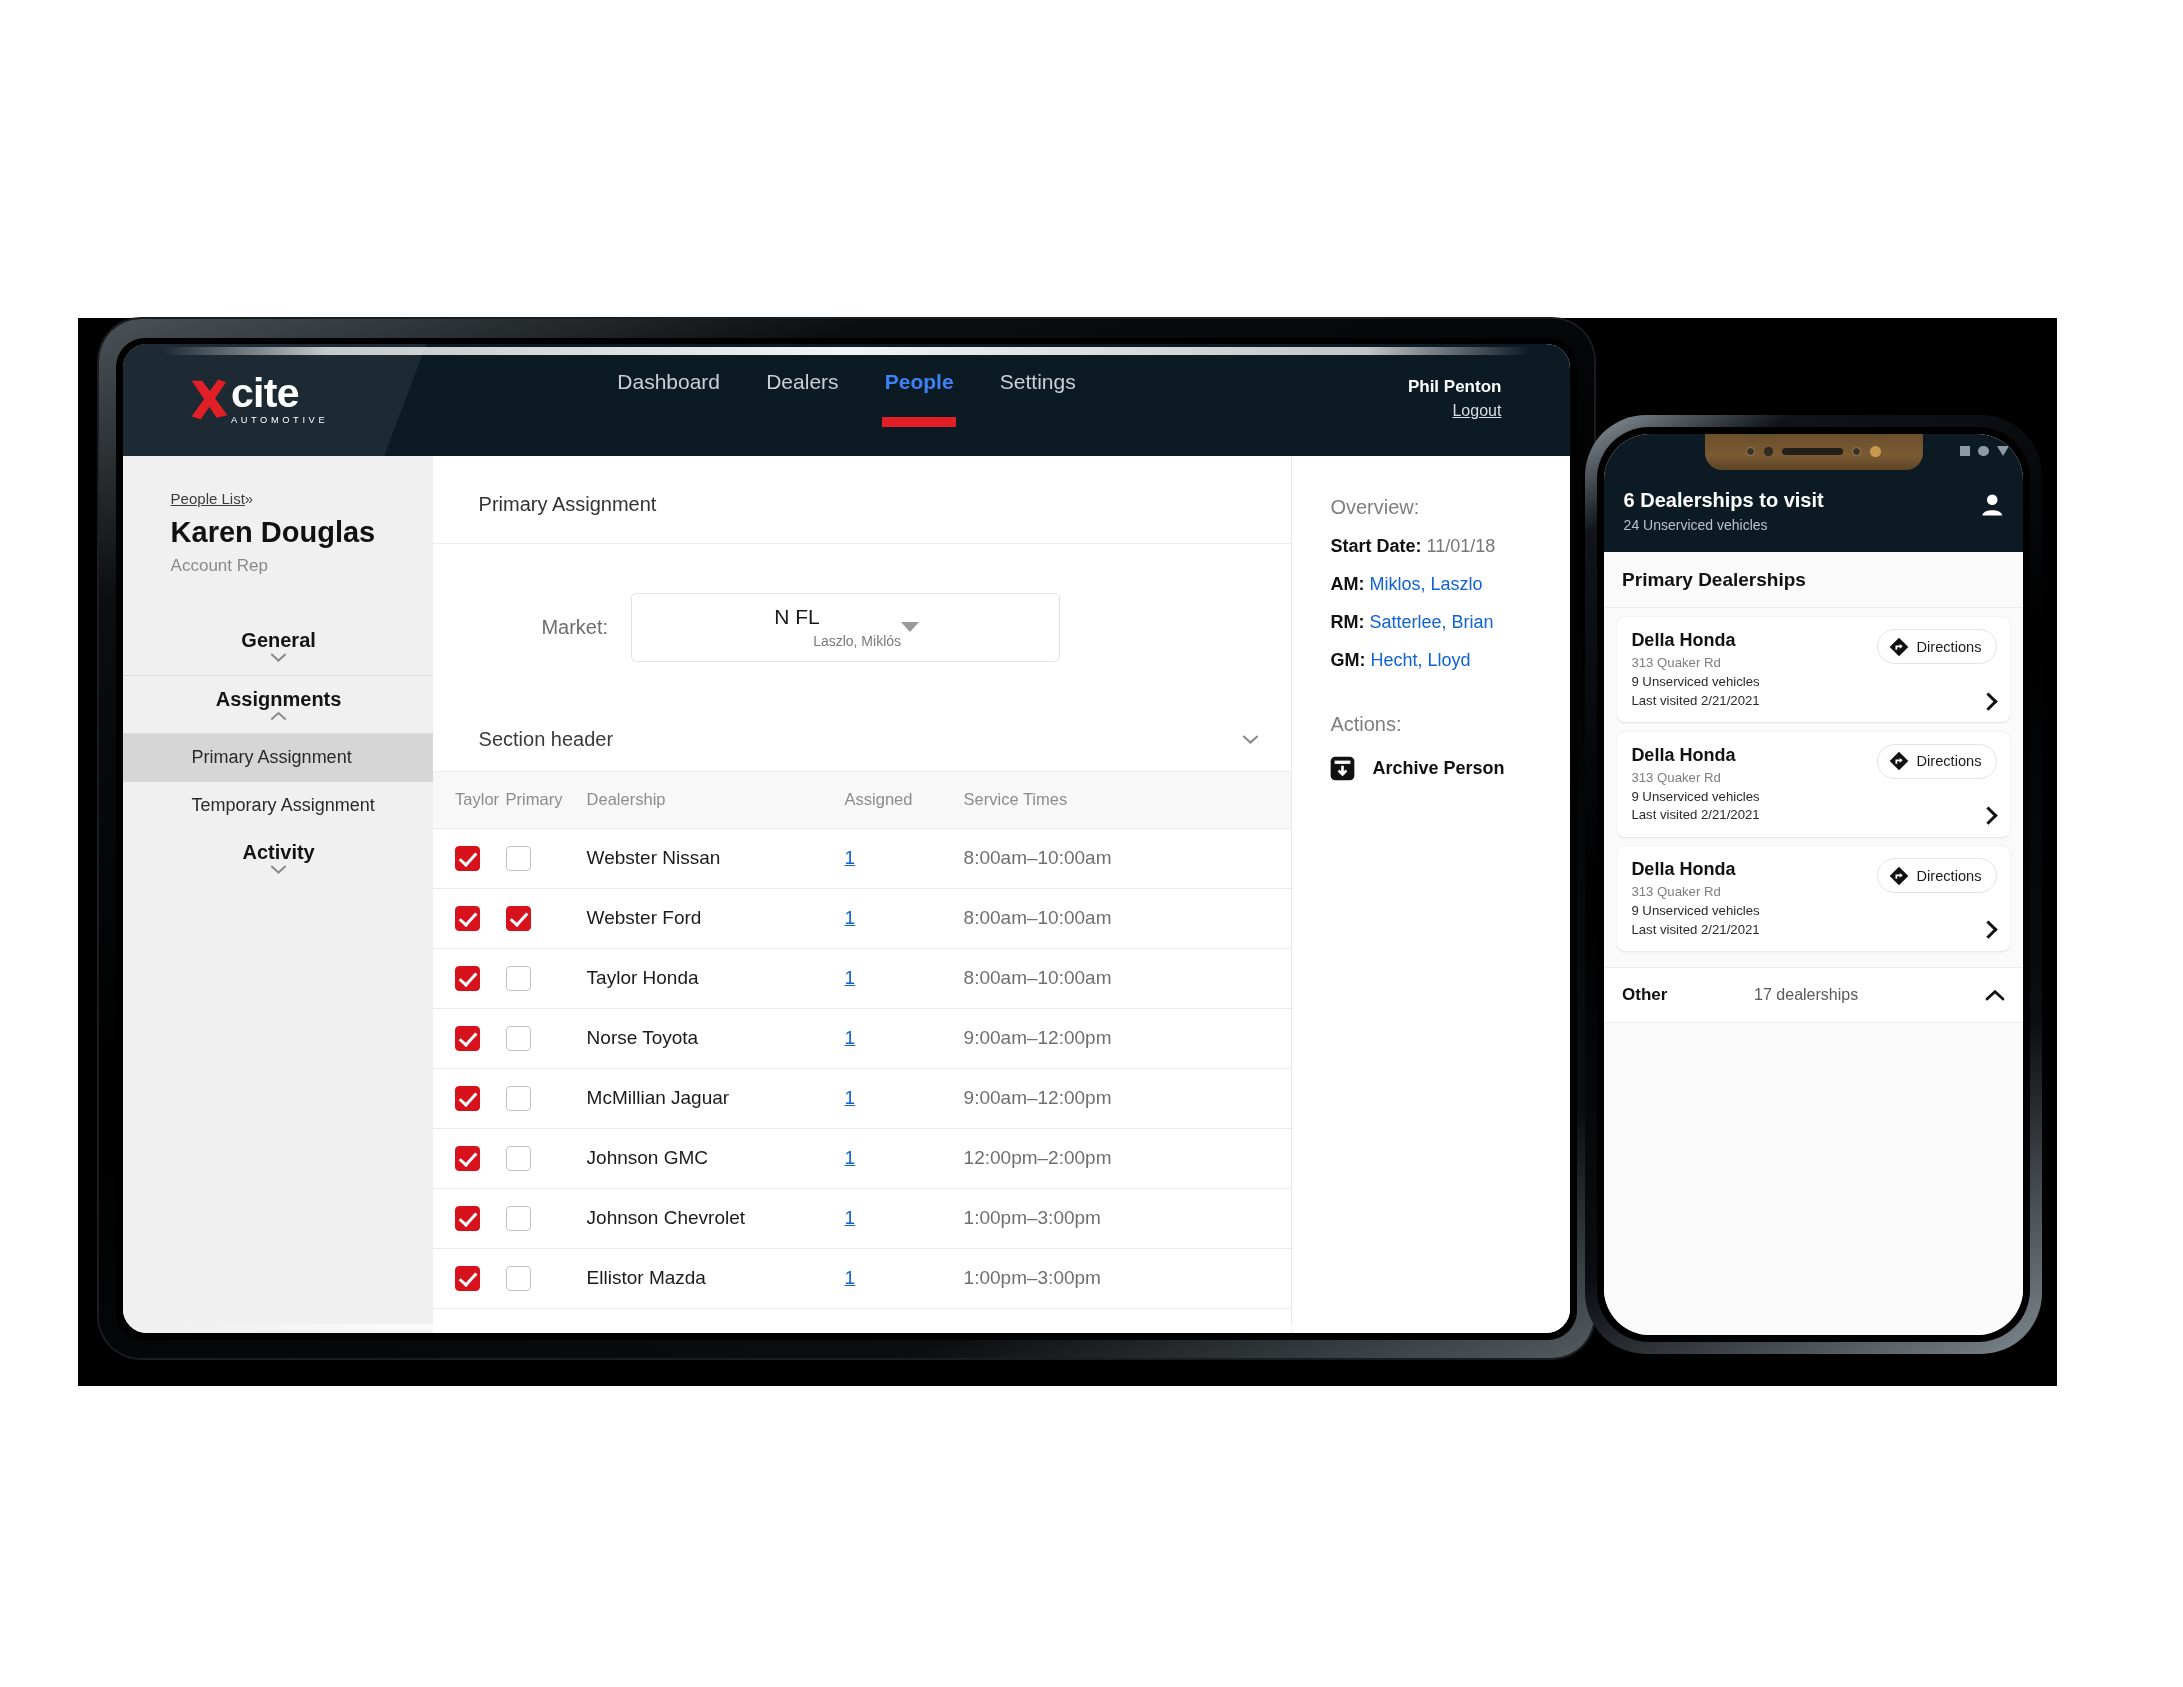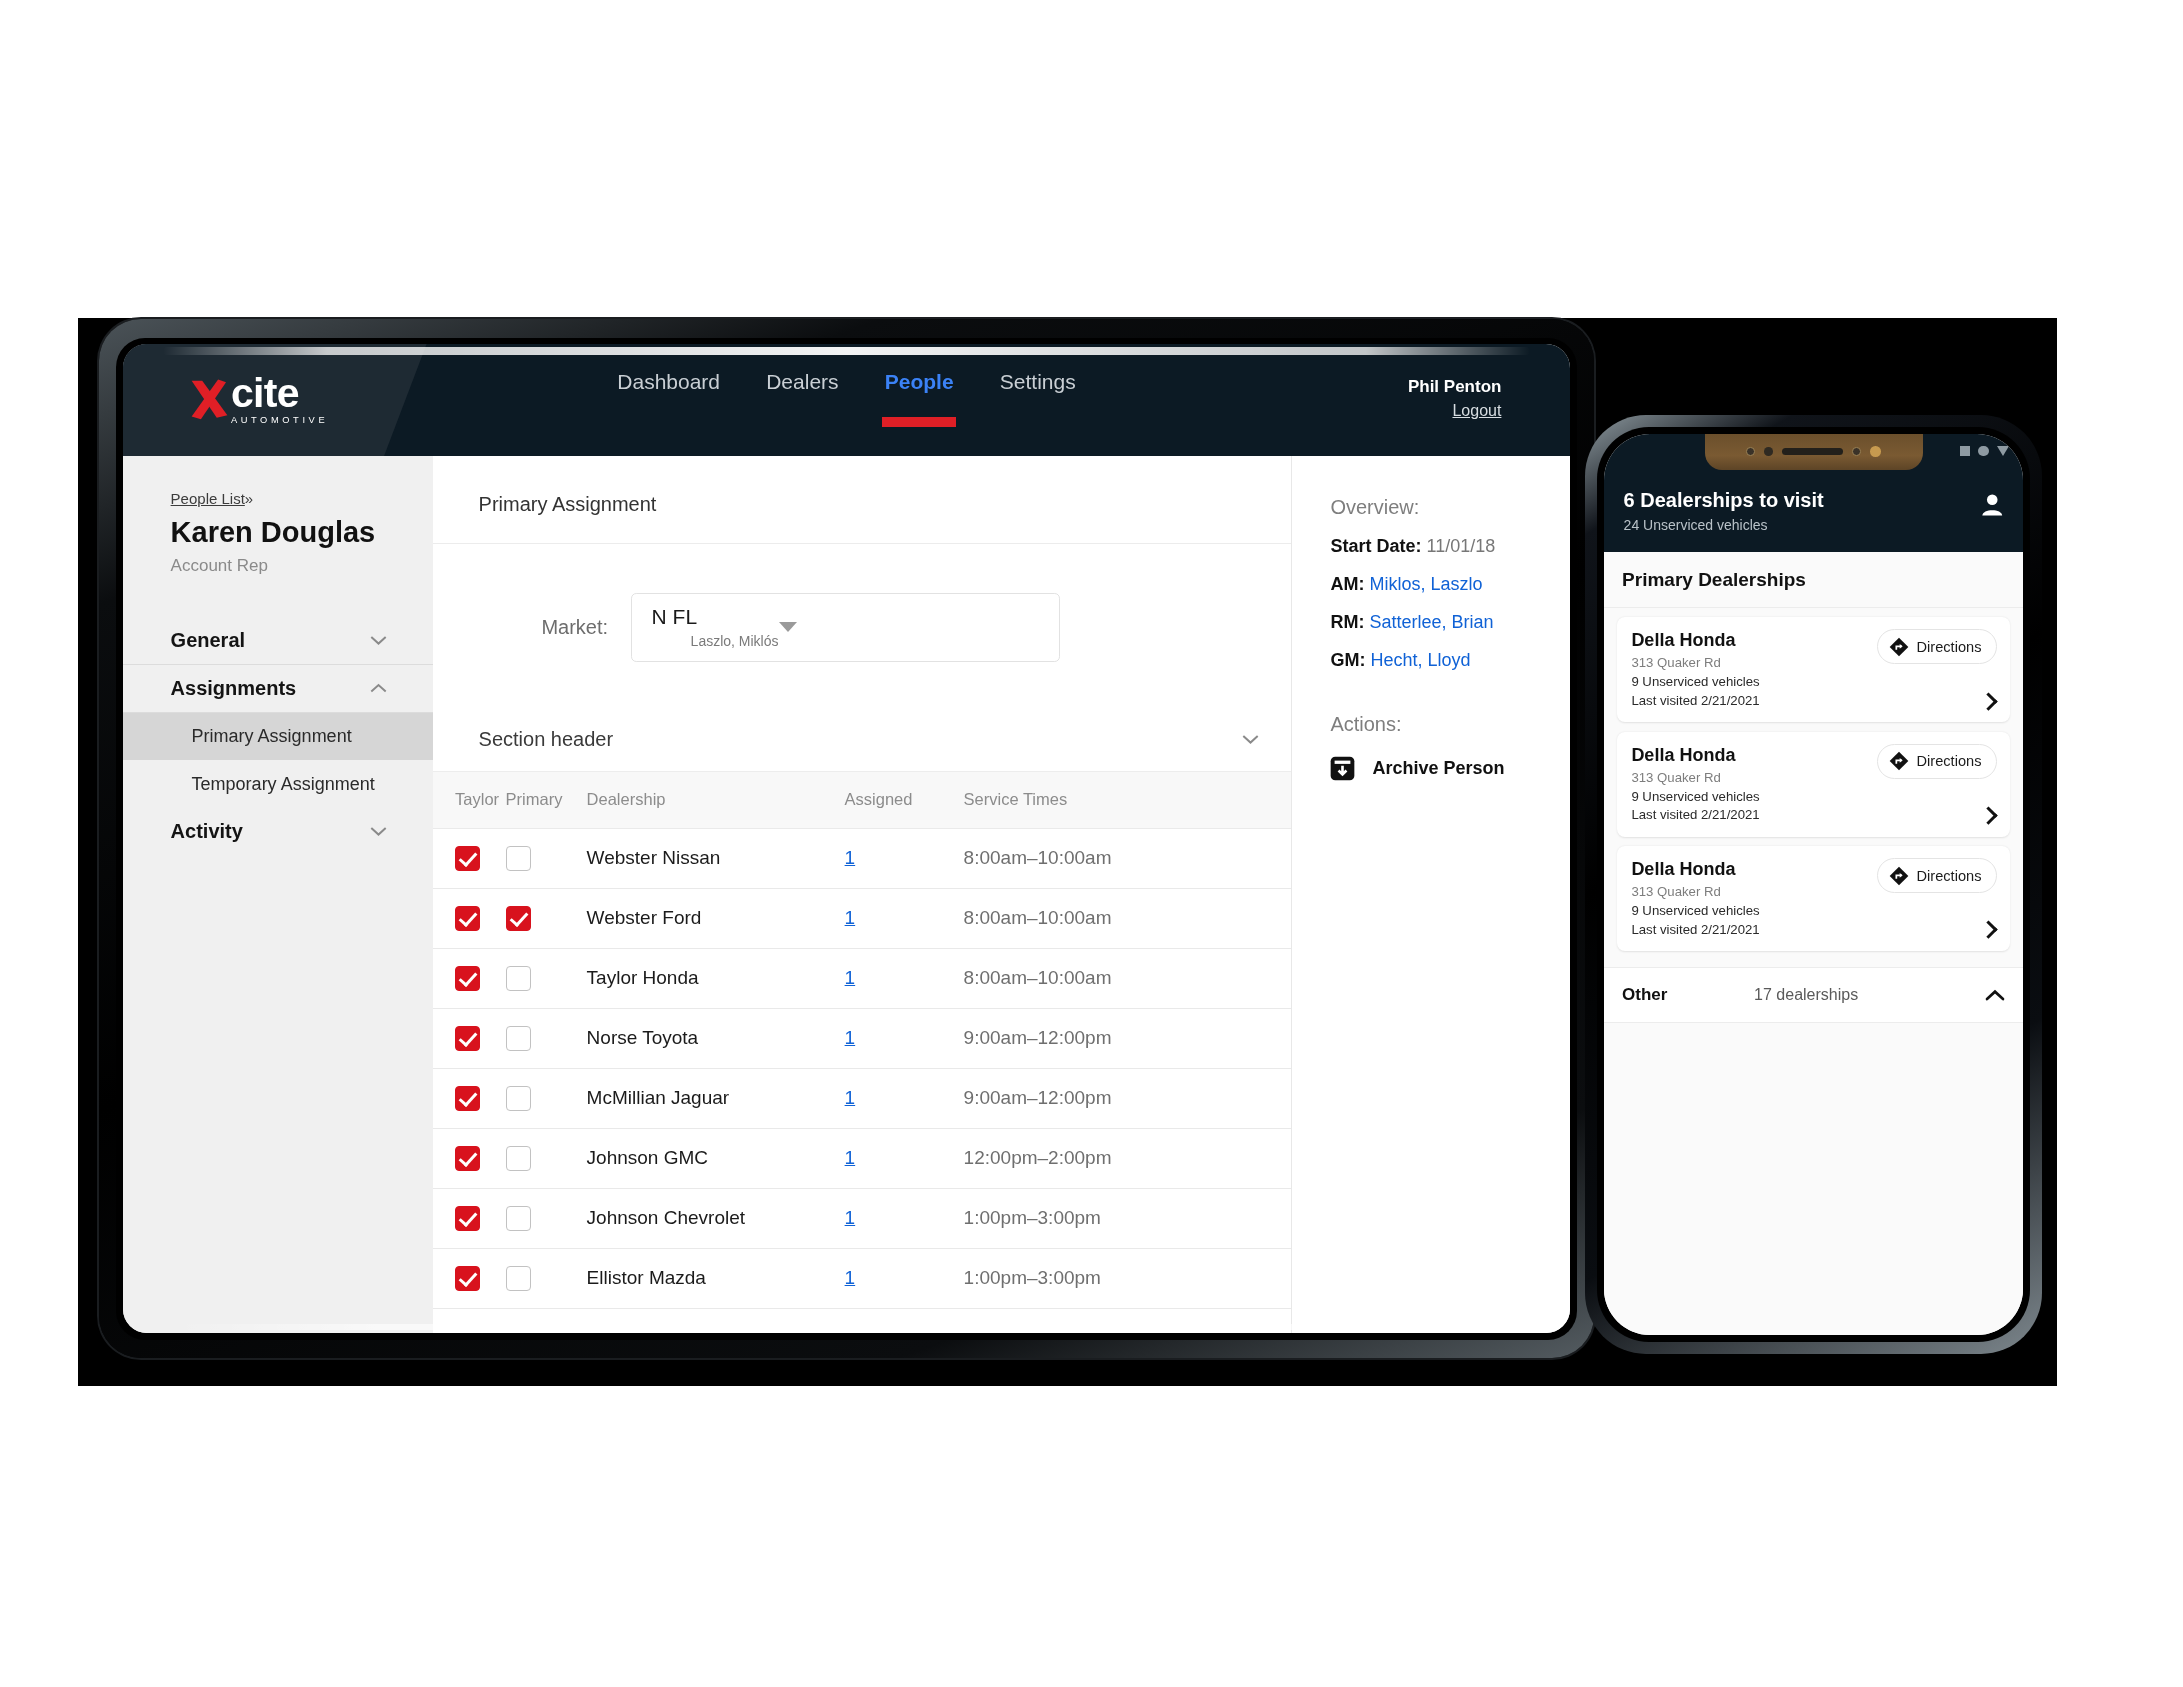--- a/index.html
+++ b/index.html
@@ -127,20 +127,21 @@
   }
   .side-group {
     margin-top: 41px;
   }
   .side-head {
     display: flex; align-items: center; justify-content: space-between;
     padding: 12px 46px 12px 48px;
     font-size: 20px; font-weight: 700; color: #141414;
     border-bottom: 1.3px solid #dcdcdc;
     cursor: pointer;
+    flex-direction: column;
   }
   .side-head.no-border { border-bottom: none; }
   .chev { width: 17px; height: 10.6px; }
   .side-sub {
     padding: 13.2px 0 13.2px 69px;
     font-size: 18px; color: #2a2a2a; cursor: pointer;
   }
   .side-sub.selected { background: #d6d6d6; }
 
   .main-col {
@@ -154,21 +155,21 @@
   .market-row {
     display: flex; align-items: center; padding: 49px 0 46px 0;
   }
   .market-label {
     width: 198px; text-align: right; padding-right: 22.5px;
     font-size: 20px; color: #6d6d6d;
   }
   .market-select {
     width: 429px; height: 69px; border: 1.3px solid #e2e2e2;
     border-radius: 5.3px; background: #fff;
-    display: flex; align-items: center; justify-content: flex-start;
+    display: flex; align-items: center; justify-content: center;
     padding: 0 17px 0 20px; cursor: pointer;
   }
   .ms-text { display:flex; flex-direction: column; }
   .ms-main { font-size: 21px; color: #1a1a1a; line-height: 1.1; }
   .ms-sub { font-size: 14px; color: #7a7a7a; margin-top: 4.6px; margin-left: 39px; }
   .caret { width: 0; height: 0; border-left: 9.3px solid transparent;
            border-right: 9.3px solid transparent; border-top: 10px solid #9a9a9a; }
 
   .section-head {
     display: flex; align-items: center; justify-content: space-between;

